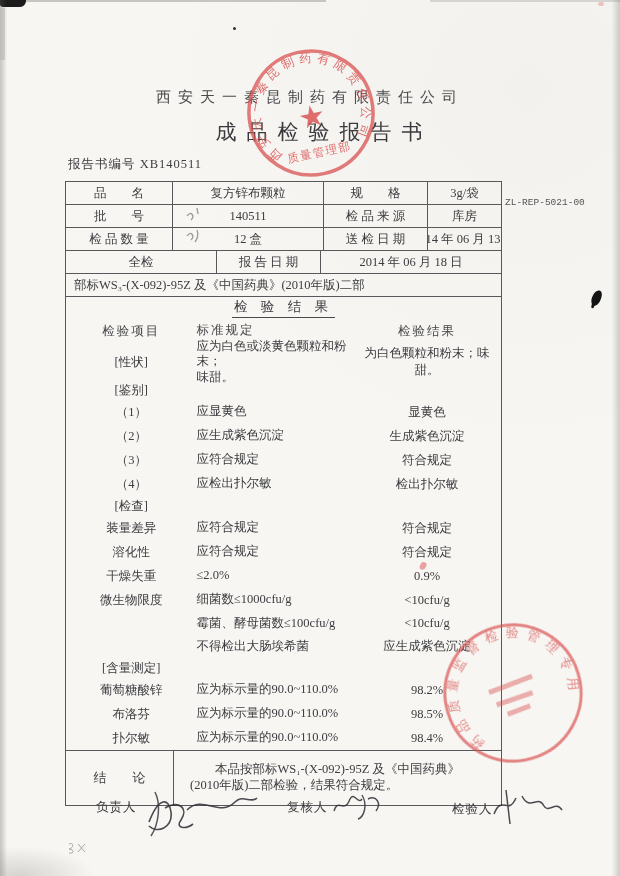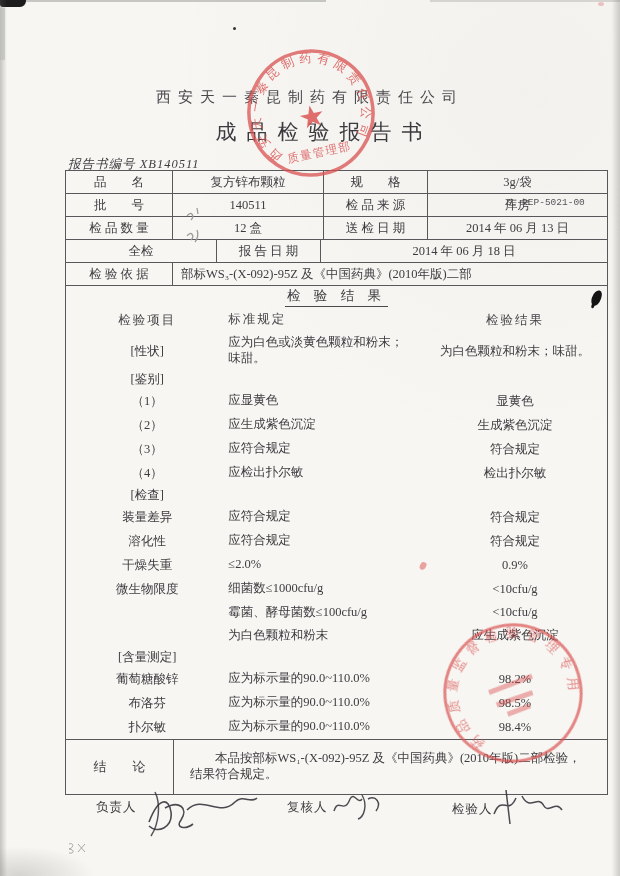--- a/index.html
+++ b/index.html
@@ -12,25 +12,25 @@
   .paper{position:absolute;inset:0;
     background:
       radial-gradient(circle at 85% 10%, rgba(0,0,0,0.02), transparent 40%),
       linear-gradient(90deg, rgba(120,120,115,0.10) 0, transparent 1.2%, transparent 98.5%, rgba(120,120,115,0.12) 100%),
       #f7f6f2;}
   
   .company{position:absolute;top:88px;left:0;width:100%;text-align:center;
     font-size:15px;letter-spacing:7px;color:#4a4a4e;}
   .doc-title{position:absolute;top:118px;left:0;width:100%;text-align:center;
     font-size:21px;font-weight:normal;letter-spacing:10px;color:#3a3a3e;padding-left:14px;}
-  .report-no{position:absolute;top:156px;left:68px;font-size:12.5px;letter-spacing:1px;font-style:italic;}
+  .report-no{position:absolute;top:156px;left:68px;font-size:12.5px;letter-spacing:1px;}
   .zl-code{position:absolute;top:162px;left:505px;font-size:9.5px;
     font-family:"Liberation Mono","DejaVu Sans Mono",monospace;color:#55555a;margin-top:35px;}
   
-  .tbl{position:absolute;left:65px;top:170px;width:543px;border:1px solid #57575c;box-sizing:border-box;}
+  .tbl{position:absolute;left:65px;top:181px;width:437px;border:1px solid #57575c;box-sizing:border-box;}
   .irow{display:flex;height:23px;border-bottom:1px solid #57575c;box-sizing:border-box;}
   .cell{box-sizing:border-box;display:flex;align-items:center;justify-content:center;
     font-size:12.5px;overflow:hidden;white-space:nowrap;}
   .c-l1{width:107px;border-right:1px solid #57575c;}
   .c-v1{width:151px;border-right:1px solid #57575c;}
   .c-l2{width:104px;border-right:1px solid #57575c;}
   .c-v2{flex:1;}
   .c-basis{flex:1;justify-content:flex-start;padding-left:8px;}
   .sec-hdr{height:21px;border-bottom:none;display:flex;align-items:center;justify-content:center;}
   .sec-hdr span{font-size:13.5px;letter-spacing:5px;border-bottom:1px solid #4a4a4e;padding:0 2px 1px;}
@@ -98,21 +98,20 @@
       <div class="cell c-v1">12 盒</div>
       <div class="cell c-l2">送 检 日 期</div>
       <div class="cell c-v2">2014 年 06 月 13 日</div>
     </div>
     <div class="irow">
       <div class="cell c-v1">全检</div>
       <div class="cell c-l2">报 告 日 期</div>
       <div class="cell c-v2">2014 年 06 月 18 日</div>
     </div>
     <div class="irow">
-      <div class="cell c-l1">检 验 依 据</div>
       <div class="cell c-basis">部标WS₃-(X-092)-95Z 及《中国药典》(2010年版)二部</div>
     </div>
 
     <div class="irow sec-hdr">
       <span>检 验 结 果</span>
     </div>
 
     <div class="results">
       <div class="rrow rhead h26">
         <div class="item">检验项目</div>
@@ -175,21 +174,21 @@
         <div class="std">细菌数≤1000cfu/g</div>
         <div class="res">&lt;10cfu/g</div>
       </div>
       <div class="rrow h23">
         <div class="item"></div>
         <div class="std">霉菌、酵母菌数≤100cfu/g</div>
         <div class="res">&lt;10cfu/g</div>
       </div>
       <div class="rrow h23">
         <div class="item"></div>
-        <div class="std">为白色颗粒和粉末</div>
+        <div class="std">不得检出大肠埃希菌</div>
         <div class="res">应生成紫色沉淀</div>
       </div>
       <div class="rrow h20">
         <div class="item">[含量测定]</div>
         <div class="std"></div>
         <div class="res"></div>
       </div>
       <div class="rrow h24">
         <div class="item">葡萄糖酸锌</div>
         <div class="std">应为标示量的90.0~110.0%</div>

